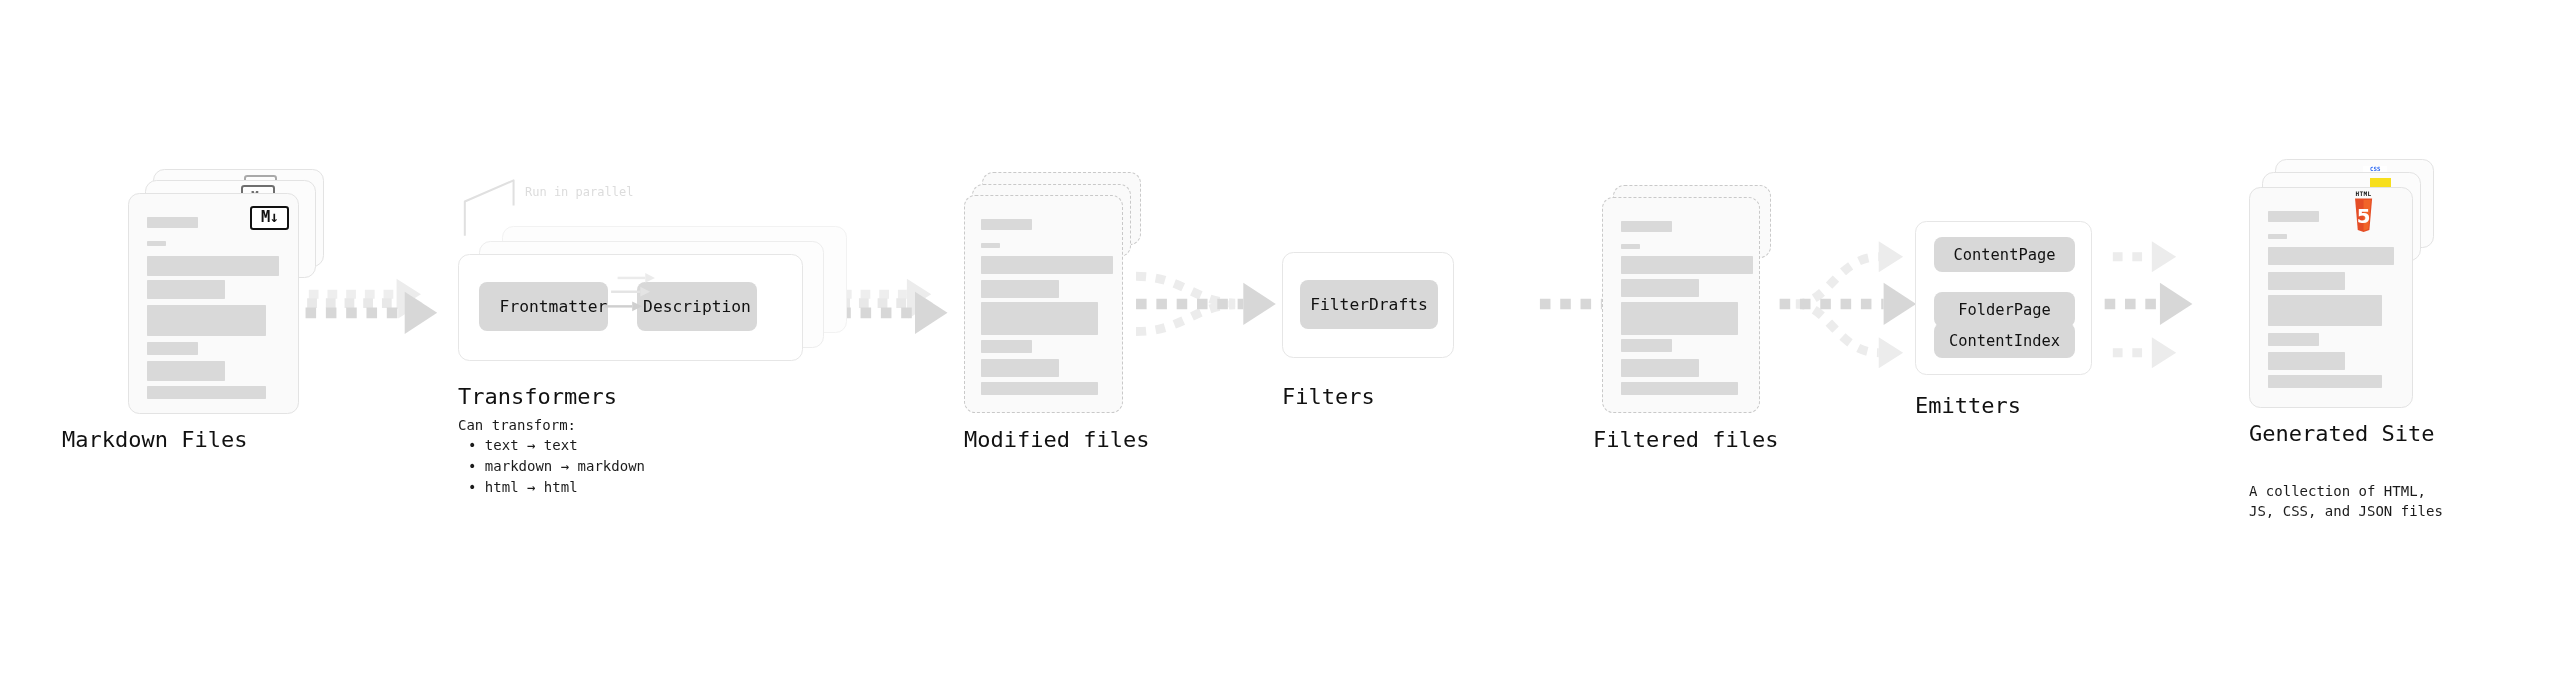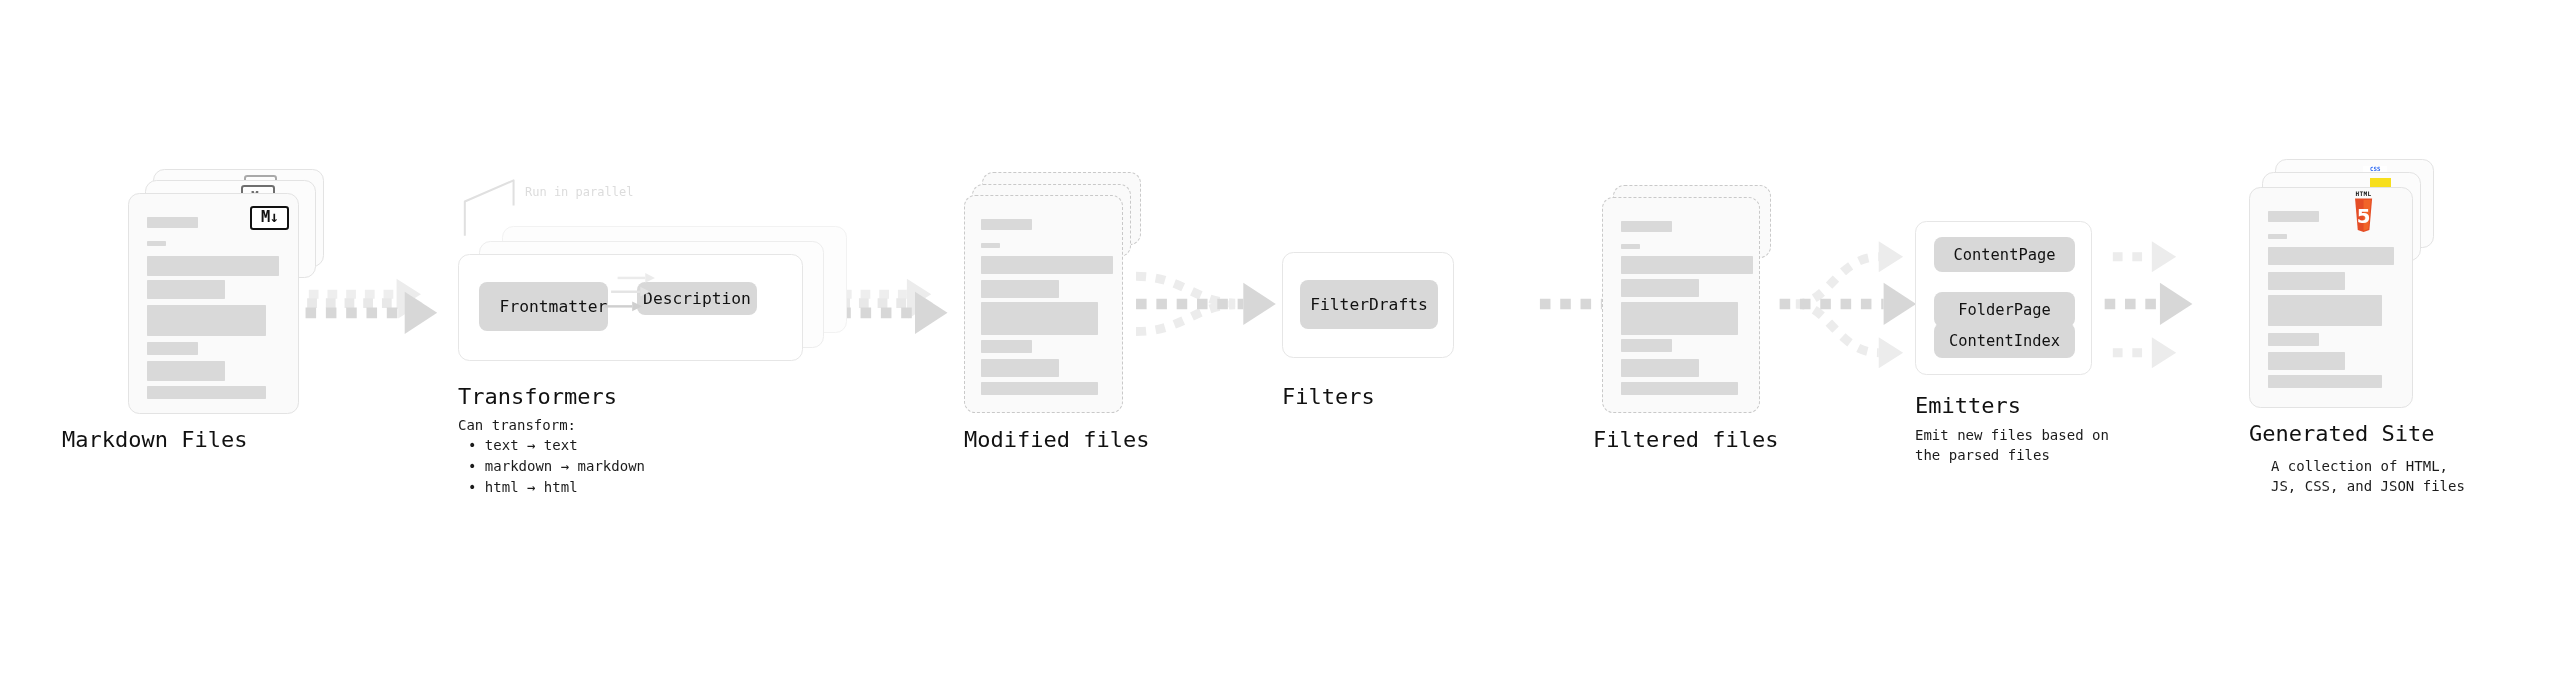--- a/index.html
+++ b/index.html
@@ -195,21 +195,21 @@
   <div class="panel l3" style="left:502px;top:226px;width:345px;height:107px;"></div>
   <div class="chip f3" style="left:528px;top:254px;width:91px;height:49px;"></div>
   <div class="chip f3" style="left:679px;top:254px;width:107px;height:49px;"></div>
 
   <div class="panel l2" style="left:479px;top:241px;width:345px;height:107px;"></div>
   <div class="chip f2" style="left:504px;top:268px;width:91px;height:49px;"></div>
   <div class="chip f2" style="left:655px;top:268px;width:107px;height:49px;"></div>
 
   <div class="panel" style="left:458px;top:254px;width:345px;height:107px;"></div>
   <div class="chip" style="left:479px;top:282px;width:129px;height:49px;padding-left:20px;">Frontmatter</div>
-  <div class="chip" style="left:637px;top:282px;width:120px;height:33px;">Description</div>
+  <div class="chip" style="left:637px;top:282px;width:120px;height:49px;">Description</div>
 
   <svg class="ov" viewBox="0 0 3170 838" width="2576" height="681">
     <g>
       <line x1="760" y1="342" x2="794" y2="342" stroke="#ebebeb" stroke-width="3"></line>
       <polygon points="794,336 806,342 794,348" fill="#ebebeb"></polygon>
       <line x1="752" y1="359" x2="788" y2="359" stroke="#e4e4e4" stroke-width="3"></line>
       <polygon points="788,353 800,359 788,365" fill="#e4e4e4"></polygon>
       <line x1="744" y1="377" x2="778" y2="377" stroke="#cfcfcf" stroke-width="3"></line>
       <polygon points="778,371 790,377 778,383" fill="#cfcfcf"></polygon>
     </g>
@@ -252,22 +252,20 @@
     <div class="sk" style="left:18px;top:161px;width:78px;height:18px;"></div>
     <div class="sk" style="left:18px;top:184px;width:117px;height:13px;"></div>
   </div>
   <div class="stage-title" style="left:1593px;top:427px;">Filtered files</div>
 
   <div class="panel" style="left:1915px;top:221px;width:177px;height:154px;"></div>
   <div class="chip" style="left:1934px;top:237px;width:141px;height:35px;font-size:15.4px;">ContentPage</div>
   <div class="chip" style="left:1934px;top:292px;width:141px;height:35px;font-size:15.4px;">FolderPage</div>
   <div class="chip" style="left:1934px;top:323px;width:141px;height:35px;font-size:15.4px;">ContentIndex</div>
   <div class="stage-title" style="left:1915px;top:393px;">Emitters</div>
-  <div class="stage-desc" style="left:1915px;top:426px;">Emit new files based on
-the parsed files</div>
 
   <div class="doc-card ghost" style="left:2275px;top:159px;width:159px;height:89px;"></div>
   <div class="css-badge" style="left:2363px;top:166px;width:24.4px;height:9px;">CSS</div>
 
   <div class="doc-card ghost" style="left:2262px;top:172px;width:159px;height:89px;"></div>
   <div class="js-badge" style="left:2370px;top:178px;width:21px;height:14px;"></div>
 
   <div class="doc-card" style="left:2249px;top:187px;width:164px;height:221px;">
     <div class="sk" style="left:18px;top:23px;width:51px;height:11.4px;"></div>
     <div class="sk" style="left:18px;top:46px;width:18.7px;height:4.9px;"></div>
@@ -283,17 +281,17 @@
     <g transform="translate(2896,236) scale(0.42)">
       <text x="30" y="12" font-size="18" font-weight="bold" fill="#111" font-family="DejaVu Sans Mono, monospace" text-anchor="middle" letter-spacing="1">HTML</text>
       <path d="M5,20 L13,112 L30,118 L47,112 L55,20 Z" fill="#e44d26"></path>
       <path d="M30,24 L30,114 L44,109 L51,24 Z" fill="#f16529"></path>
       <path d="M30,38 L15,38 L16,52 L30,52 L30,64 L16,64 L18,88 L30,92 L30,104 L9,97 L6,38 L30,38 Z" fill="#ffffff" opacity="0"></path>
       <text x="30" y="92" font-size="58" font-weight="bold" fill="#ffffff" font-family="DejaVu Sans, sans-serif" text-anchor="middle">5</text>
     </g>
   </svg>
 
   <div class="stage-title" style="left:2249px;top:421px;">Generated Site</div>
-  <div class="stage-desc" style="left:2249px;top:457px;margin-left:22px;">A collection of HTML,
+  <div class="stage-desc" style="left:2249px;top:482px;">A collection of HTML,
 JS, CSS, and JSON files</div>
 
 </div>
 
 
 </body></html>

